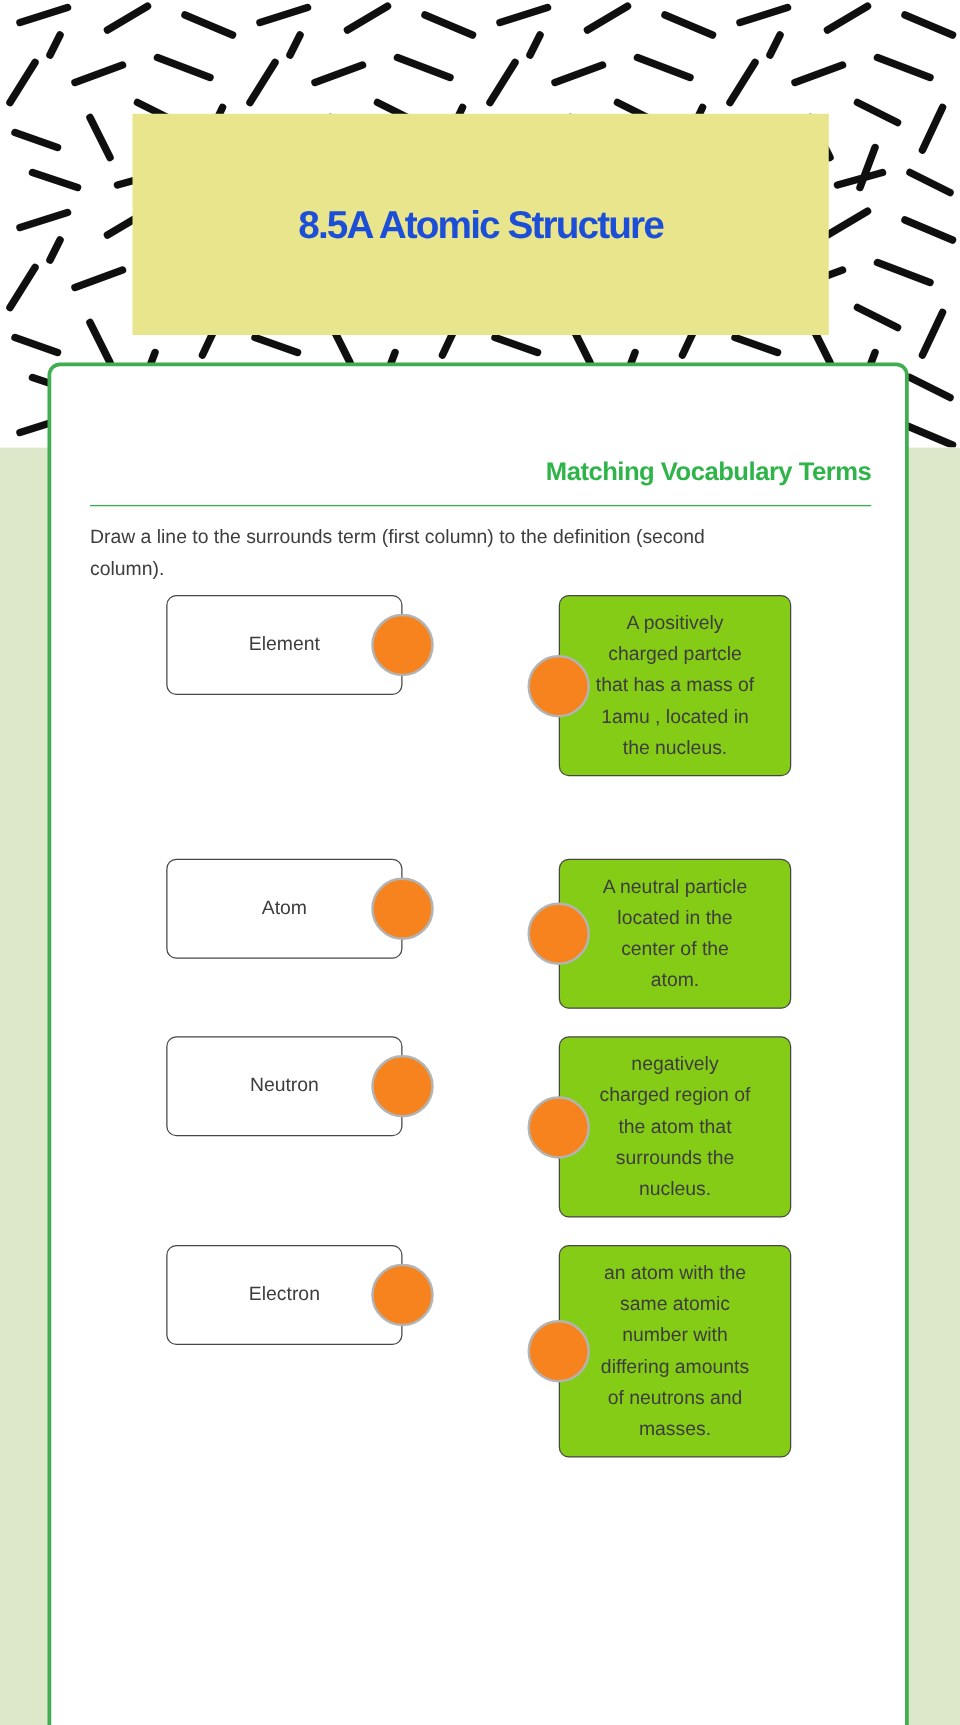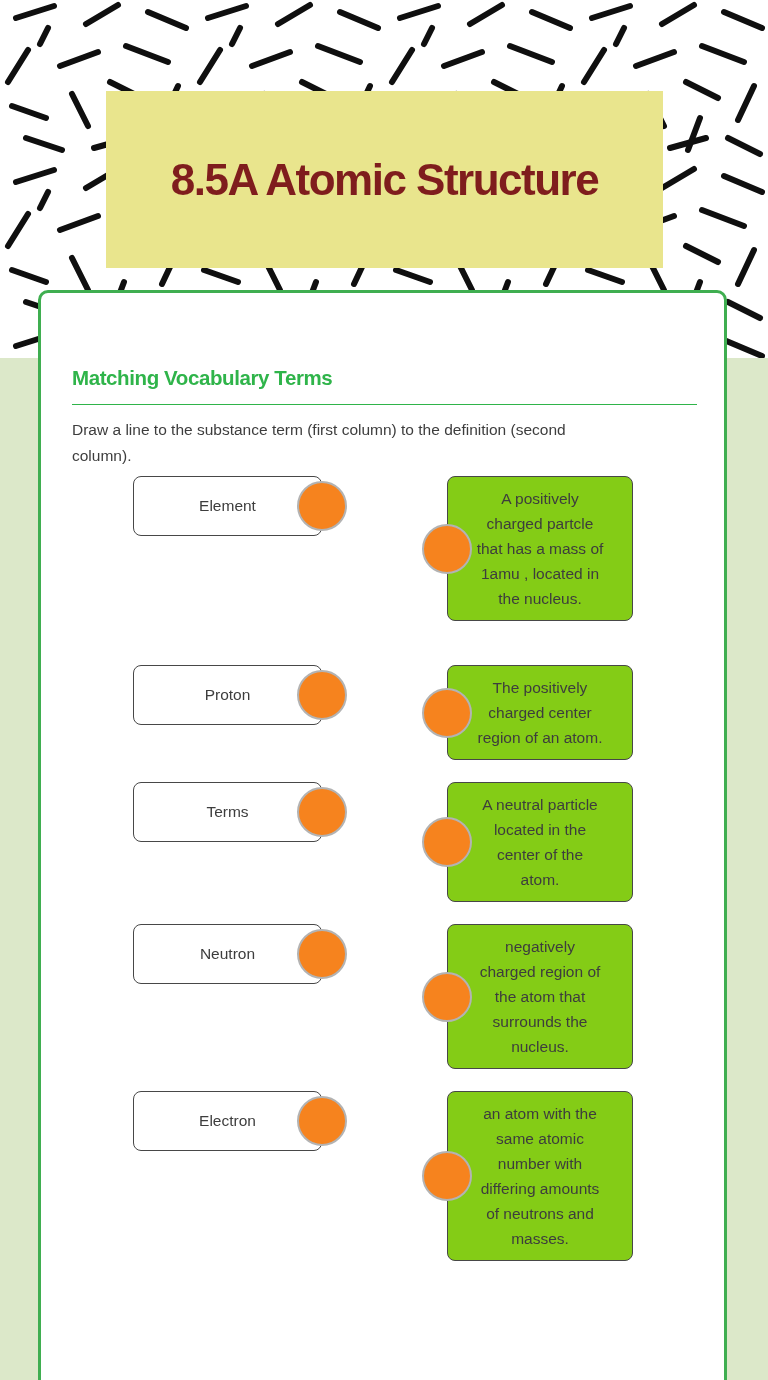--- a/index.html
+++ b/index.html
@@ -25,25 +25,25 @@
     width: 557px; height: 177px;
     background: #e9e58d;
     z-index: 2;
     display: flex;
     flex-direction: column;
     align-items: center;
     justify-content: center;
     text-align: center;
   }
   .title-line {
-    font-size: 44px;
+    font-size: 31px;
     font-weight: bold;
     letter-spacing: -1.5px;
     line-height: 62px;
-    color: #7f1d1d;
+    color: #1d4ed8;
   }
   .worksheet-card {
     position: absolute;
     left: 38px; top: 290px;
     width: 689px; height: 1120px;
     background: #ffffff;
     border: 3px solid #3fae50;
     border-radius: 10px;
     z-index: 3;
   }
@@ -52,20 +52,21 @@
   }
   .section-heading {
     font-size: 20.5px;
     font-weight: bold;
     letter-spacing: -0.4px;
     line-height: 24px;
     color: #2fb44a;
     padding-bottom: 14px;
     border-bottom: 1px solid #2fb44a;
     width: 625px;
+    text-align: right;
   }
   .instruction {
     margin-top: 12px;
     width: 625px;
     font-size: 15.5px;
     line-height: 26px;
     color: #3d3d3d;
     white-space: pre-line;
   }
   .match-rows {
@@ -78,21 +79,21 @@
     margin-bottom: 22px;
   }
   .term-wrap {
     position: relative;
     width: 189px;
     flex-shrink: 0;
     margin-right: 125px;
   }
   .term-box {
     width: 189px;
-    height: 60px;
+    height: 80px;
     background: #ffffff;
     border: 1px solid #474747;
     border-radius: 8px;
     display: flex;
     align-items: center;
     justify-content: center;
     font-size: 15.5px;
     color: #3d3d3d;
   }
   .def-wrap {
@@ -156,21 +157,21 @@
   </svg>
 </div>
 
 <div class="title-banner">
   <div class="title-line">8.5A Atomic Structure</div>
 </div>
 
 <div class="worksheet-card">
   <div class="card-inner">
     <div class="section-heading">Matching Vocabulary Terms</div>
-    <div class="instruction">Draw a line to the substance term (first column) to the definition (second
+    <div class="instruction">Draw a line to the surrounds term (first column) to the definition (second
 column).</div>
 
     <div class="match-rows">
 
       <div class="match-row">
         <div class="term-wrap">
           <div class="term-box">
             <span>Element</span>
           </div>
           <div class="pin pin-right"></div>
@@ -182,38 +183,26 @@
 1amu , located in
 the nucleus.</div>
           <div class="pin pin-left"></div>
         </div>
       </div>
 
       <div class="match-row">
       </div>
 
       <div class="match-row">
-        <div class="term-wrap">
-          <div class="term-box">
-            <span>Proton</span>
-          </div>
-          <div class="pin pin-right"></div>
-        </div>
-        <div class="def-wrap">
-          <div class="def-box">The positively
-charged center
-region of an atom.</div>
-          <div class="pin pin-left"></div>
-        </div>
-      </div>
-
-      <div class="match-row">
-        <div class="term-wrap">
-          <div class="term-box">
-            <span>Terms</span>
+      </div>
+
+      <div class="match-row">
+        <div class="term-wrap">
+          <div class="term-box">
+            <span>Atom</span>
           </div>
           <div class="pin pin-right"></div>
         </div>
         <div class="def-wrap">
           <div class="def-box">A neutral particle
 located in the
 center of the
 atom.</div>
           <div class="pin pin-left"></div>
         </div>

